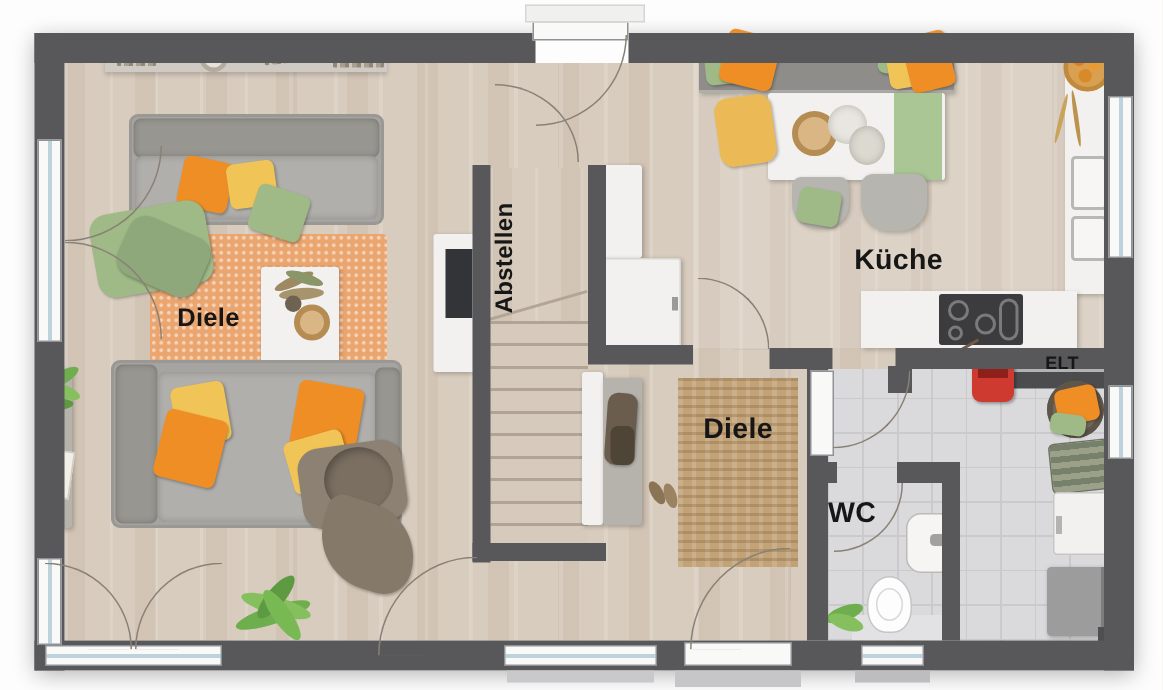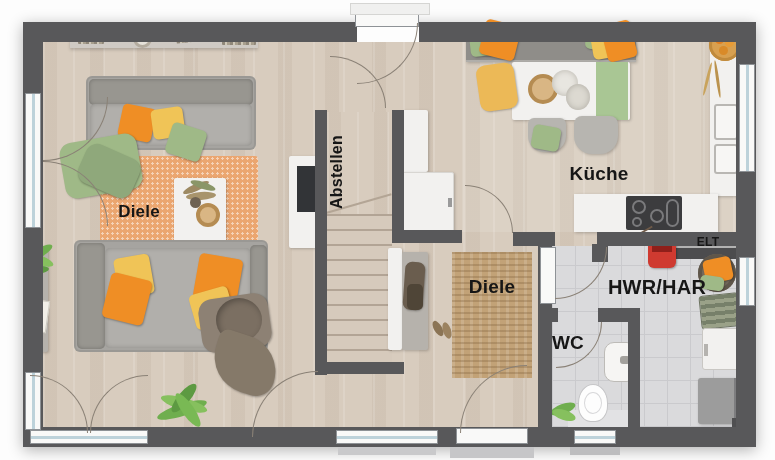--- a/index.html
+++ b/index.html
@@ -221,16 +221,15 @@
   <div class="arc arc-nw" style="left:252px;top:371px;width:66px;height:66px"></div>
   <div class="arc arc-nw" style="left:460px;top:365px;width:67px;height:68px"></div>
   <div class="arc arc-se" style="left:555px;top:247px;width:52px;height:52px"></div>
   <div class="arc arc-se" style="left:556px;top:322px;width:46px;height:46px"></div>
 
   <div class="rlabel" style="left:139px;top:212px;font-size:17px">Diele</div>
   <div class="rlabel" style="left:337px;top:172px;font-size:16px;transform:translate(-50%,-50%) rotate(-90deg)">Abstellen</div>
   <div class="rlabel" style="left:599px;top:174px;font-size:19px">Küche</div>
   <div class="rlabel" style="left:492px;top:287px;font-size:19px">Diele</div>
   <div class="rlabel" style="left:568px;top:343px;font-size:19px">WC</div>
-  <div class="rlabel" style="left:657px;top:287px;font-size:20px">HWR/HAR</div>
   <div class="rlabel" style="left:708px;top:242px;font-size:12px">ELT</div>
 
 </div>
 
 </body></html>

